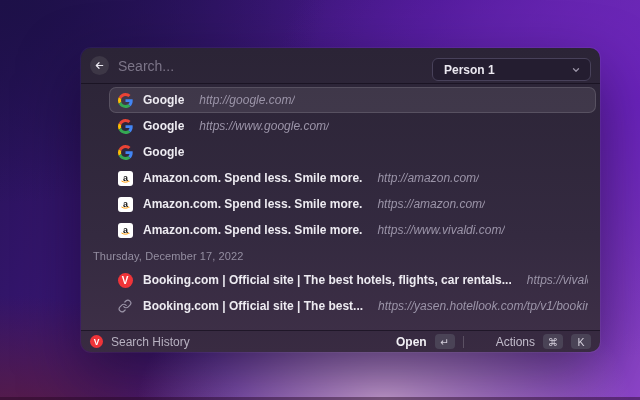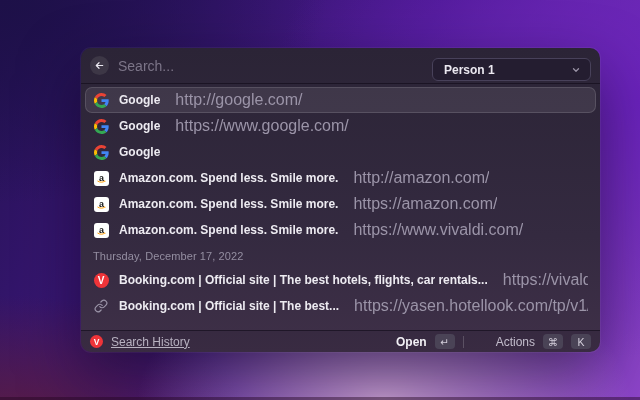--- a/index.html
+++ b/index.html
@@ -53,44 +53,44 @@
   .profile-select .val { color: #ebe8f0; font-size: 12px; font-weight: 700; }
 
   
   .list { flex: 1 1 auto; padding: 3px 4px 0; overflow: hidden; }
   .section-label {
     color: #948e a1; color: #948ea1; font-size: 11px; padding: 7px 8px 5px;
     letter-spacing: .1px;
   }
   .row {
     height: 26px; display: flex; align-items: center;
-    padding: 0 8px; border-radius: 7px; cursor: pointer;
+    padding: 0 8px; border-radius: 7px; cursor: pointer; margin-left: 24px;
   }
   .row.selected {
     background: rgba(255,255,255,0.085);
     box-shadow: inset 0 0 0 1px rgba(255,255,255,0.13);
   }
   .row .fav { flex: 0 0 16px; width: 16px; height: 16px; display: flex;
     align-items: center; justify-content: center; margin-right: 10px; }
   .row .title {
     color: #edebf1; font-size: 12px; font-weight: 700; white-space: nowrap;
     flex: 0 0 auto;
   }
   .row .url {
-    color: #9b94a8; font-size: 16px; white-space: nowrap; overflow: hidden;
-    margin-left: 15px; flex: 0 1 auto;
+    color: #9b94a8; font-size: 12px; white-space: nowrap; overflow: hidden;
+    margin-left: 15px; flex: 0 1 auto; font-style: italic;
   }
 
   
   .footer {
     flex: 0 0 22px; display: flex; align-items: center; gap: 8px;
     padding: 0 9px; border-top: 1px solid rgba(12,8,20,0.55);
     background: rgba(20,12,26,0.12);
   }
-  .footer .flabel { color: #b7b1c0; font-size: 12px; text-decoration: underline; }
+  .footer .flabel { color: #b7b1c0; font-size: 12px; }
   .footer .spacer { flex: 1 1 auto; }
   .footer .open { color: #f2f0f5; font-size: 12px; font-weight: 700; }
   .kbd {
     min-width: 20px; height: 15px; padding: 0 4px; border-radius: 4px;
     background: #4a4356; color: #d3ceda; font-size: 10.5px;
     display: flex; align-items: center; justify-content: center;
   }
   .vdiv { width: 1px; height: 12px; background: rgba(255,255,255,0.18); }
   .footer .actions { color: #c2bccb; font-size: 12px; margin-left: 24px; }
 

